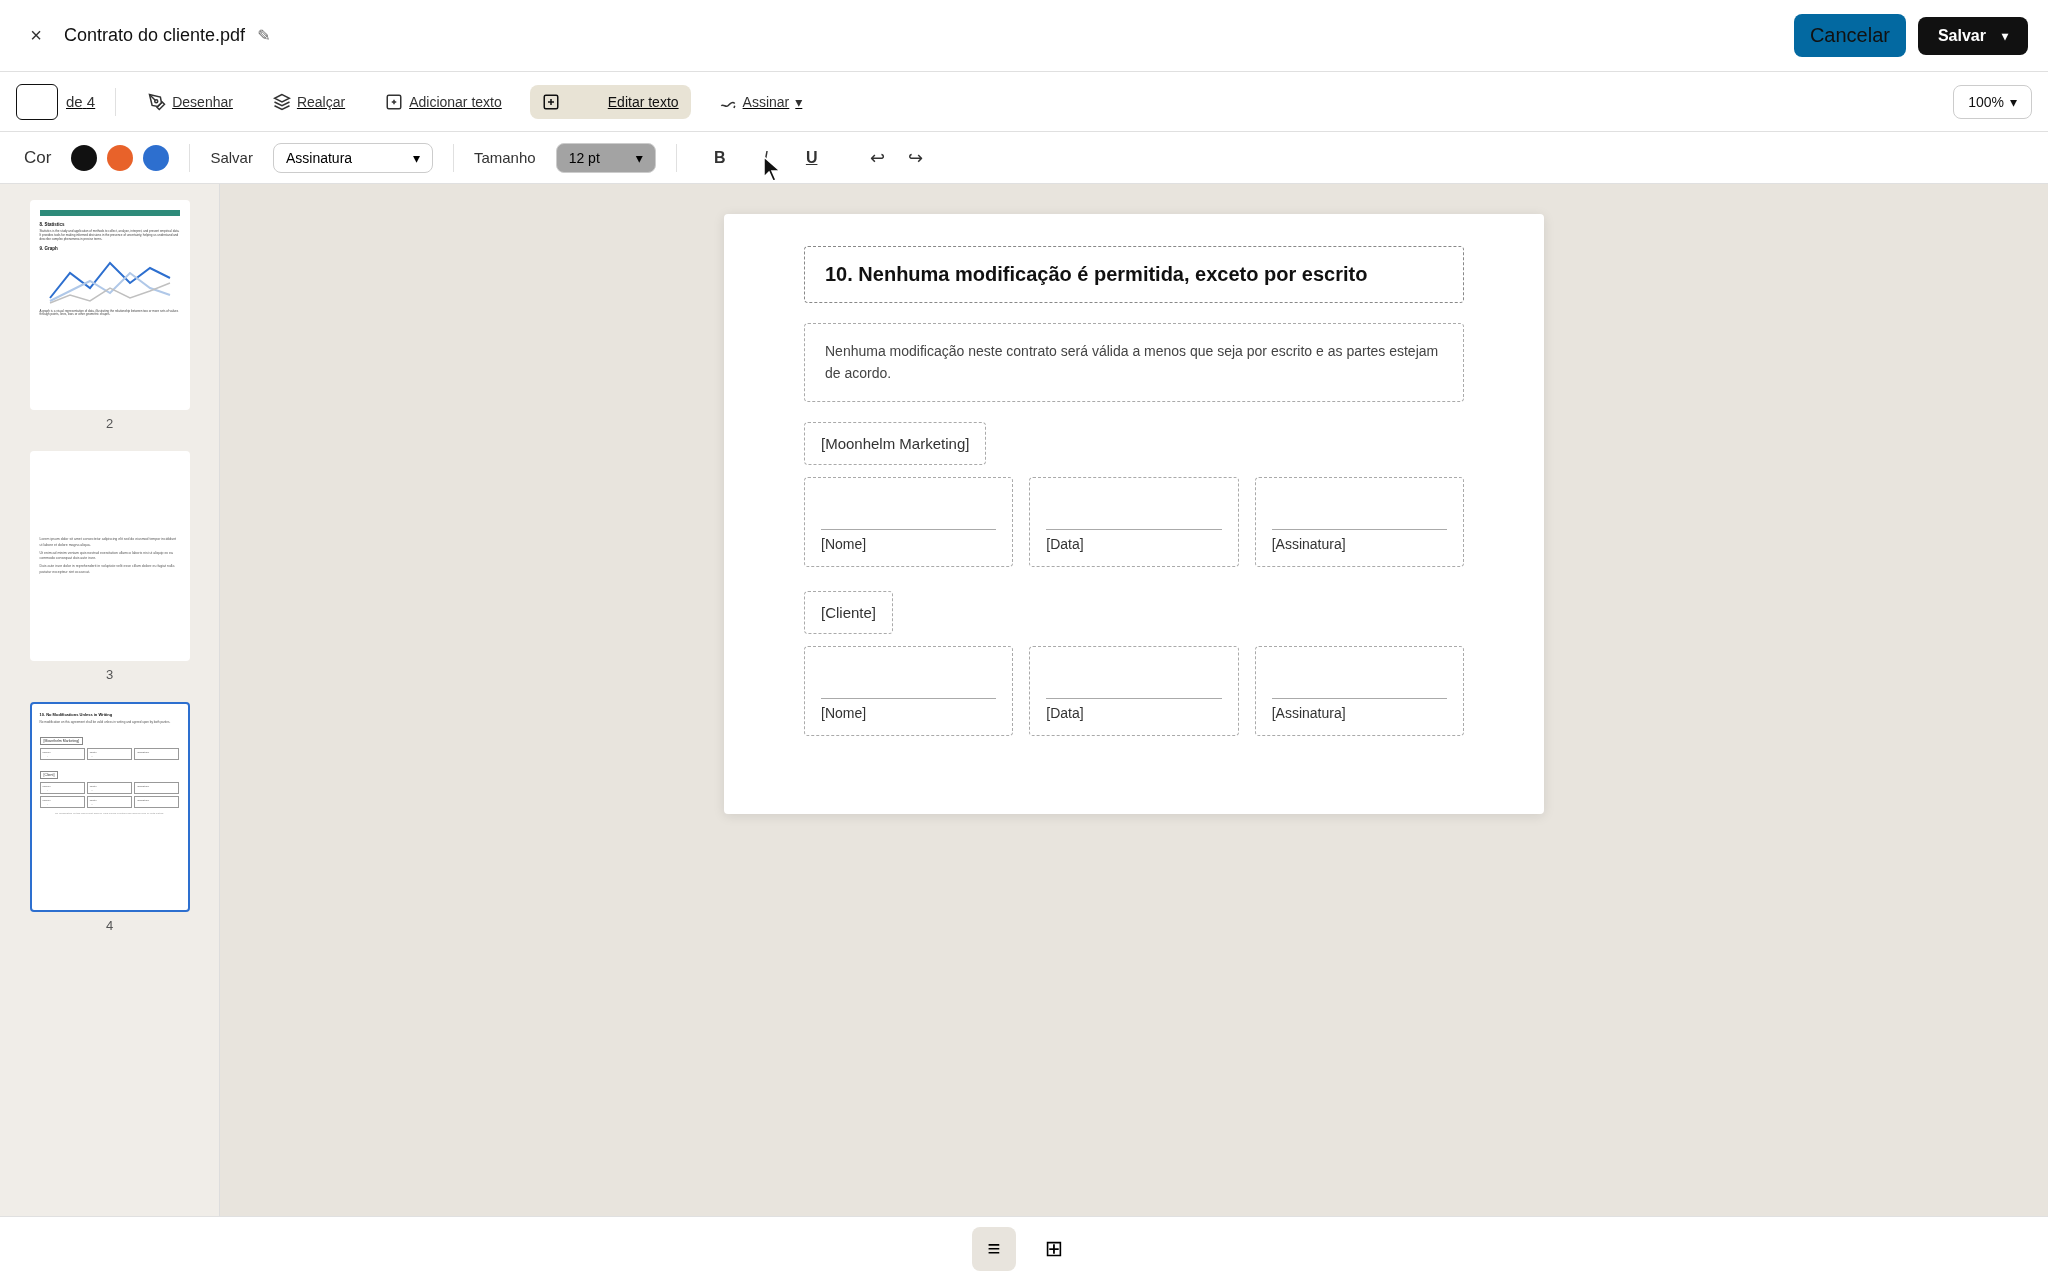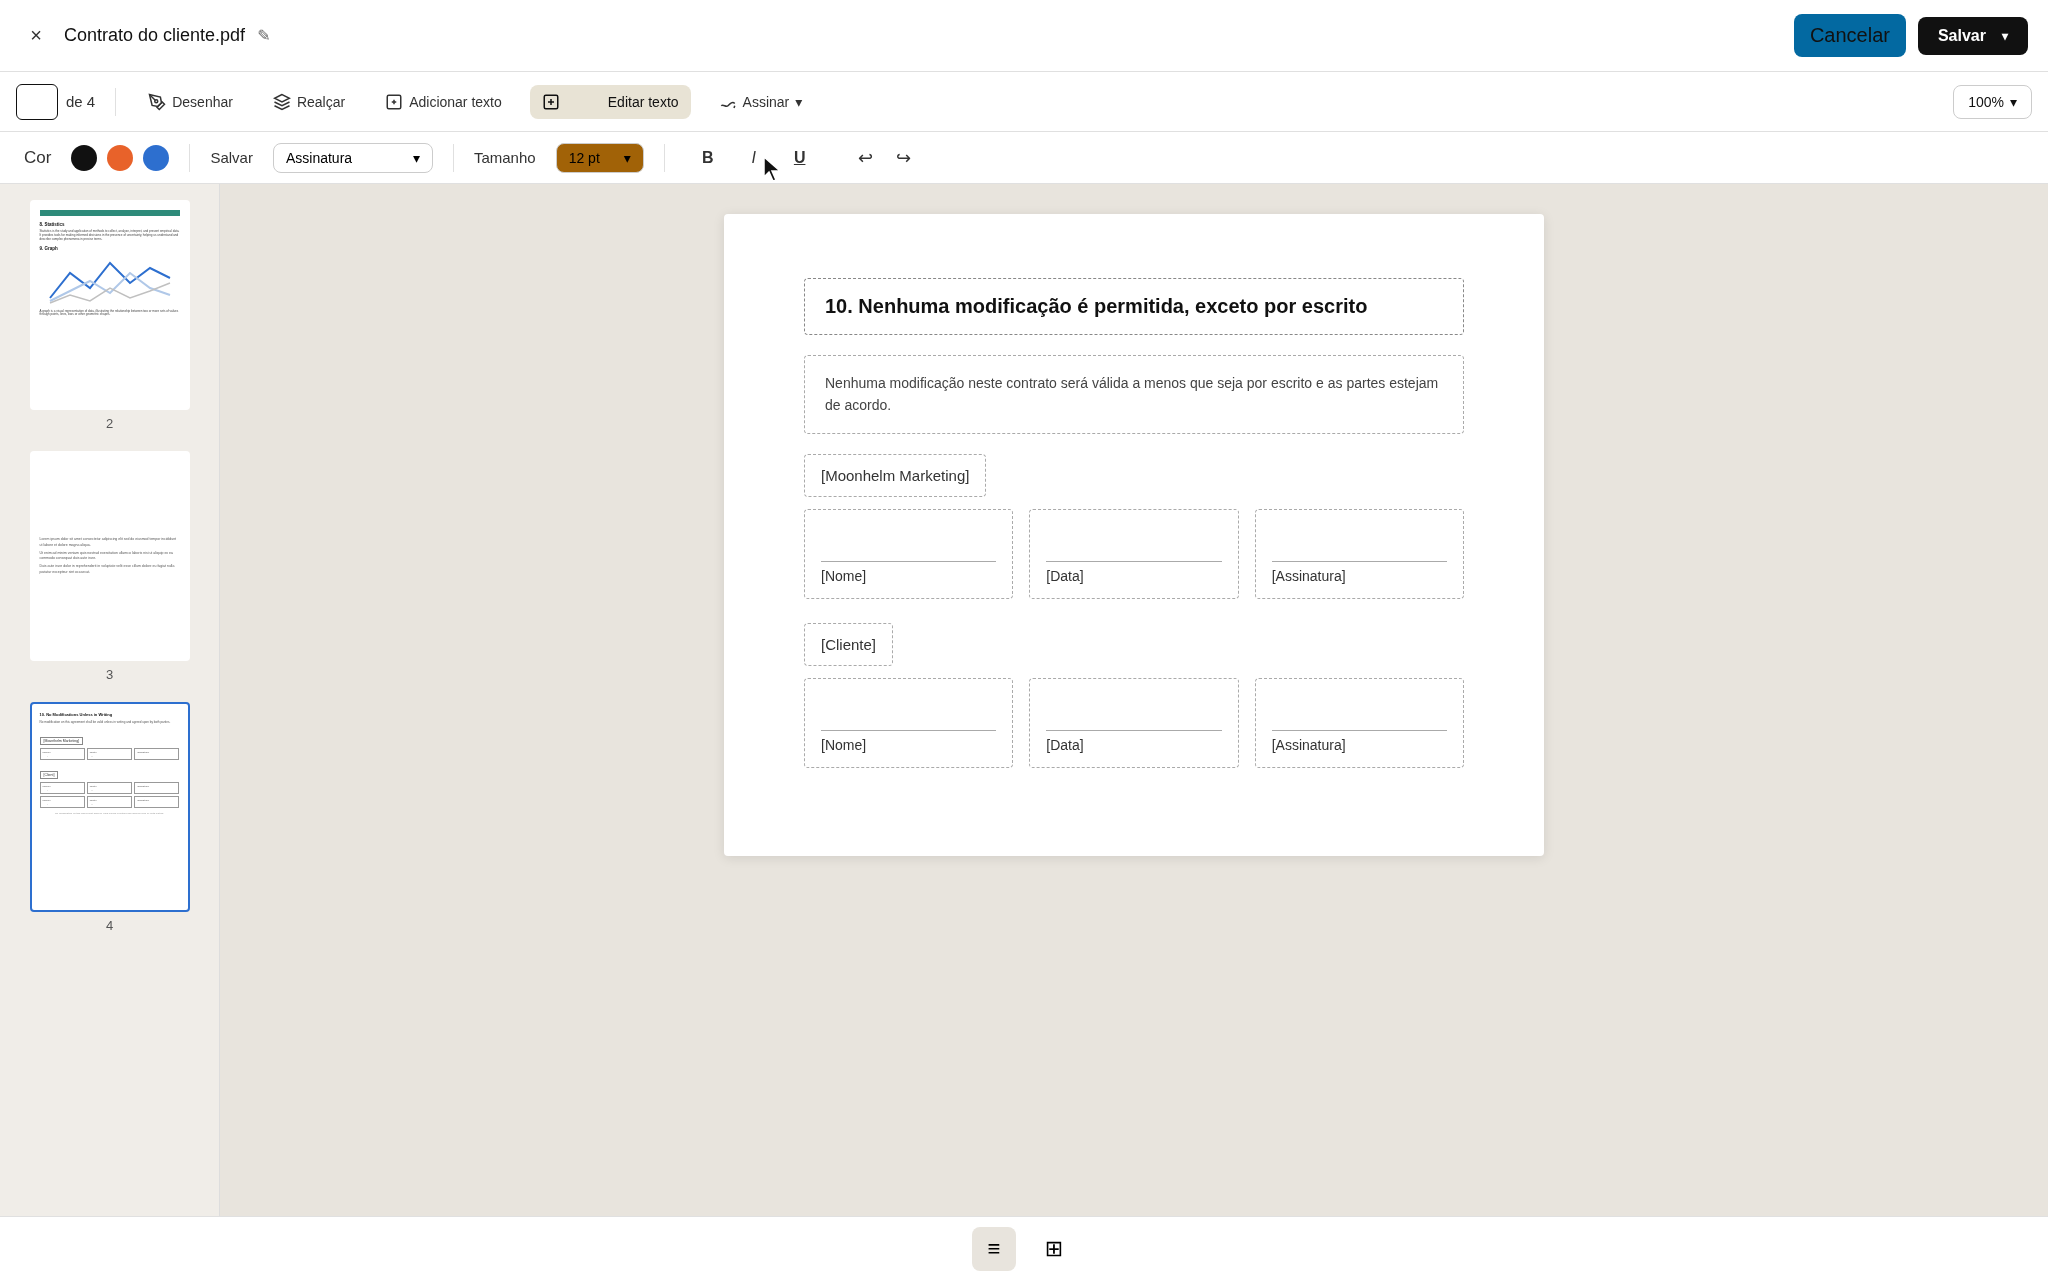--- a/index.html
+++ b/index.html
@@ -29,21 +29,21 @@
       background: #111; color: #fff; font-size: 16px; font-weight: 600; cursor: pointer;
     }
     .save-chevron { font-size: 12px; }
 
     
     .toolbar {
       display: flex; align-items: center; gap: 0;
       padding: 0 16px; height: 60px; background: #fff;
       border-bottom: 1px solid #e0e0e0; flex-shrink: 0;
     }
-    .toolbar-left { display: flex; align-items: center; gap: 16px; flex: 1; }
+    .toolbar-left { display: flex; align-items: center; gap: 16px; flex: 1; text-decoration: underline; }
     .page-nav { display: flex; align-items: center; gap: 8px; }
     .page-input {
       width: 42px; height: 36px; border: 1.5px solid #111; border-radius: 6px;
       text-align: center; font-size: 15px; font-weight: 600;
     }
     .page-of { font-size: 15px; color: #333; }
     .toolbar-divider { width: 1px; height: 28px; background: #e0e0e0; margin: 0 4px; }
     .tool-btn {
       display: flex; align-items: center; gap: 6px; padding: 8px 12px;
       border: none; border-radius: 8px; background: none; cursor: pointer;
@@ -77,21 +77,21 @@
     .font-label { font-size: 15px; color: #333; font-weight: 500; }
     .font-select {
       display: flex; align-items: center; justify-content: space-between;
       padding: 6px 12px; border: 1.5px solid #ccc; border-radius: 8px;
       width: 160px; cursor: pointer; background: #fff; font-size: 14px;
     }
     .size-label { font-size: 15px; color: #333; font-weight: 500; }
     .size-select {
       display: flex; align-items: center; justify-content: space-between;
       padding: 6px 12px; border: 1.5px solid #ccc; border-radius: 8px;
-      width: 88px; cursor: pointer; background: #a16207; font-size: 14px;
+      width: 100px; cursor: pointer; background: #a3a3a3; font-size: 14px;
     }
     .format-actions { display: flex; align-items: center; gap: 16px; margin-left: 8px; }
     .fmt-btn {
       width: 30px; height: 30px; display: flex; align-items: center; justify-content: center;
       cursor: pointer; border: none; background: none; font-size: 16px; font-weight: 700; color: #333;
     }
     .fmt-btn.italic { font-style: italic; font-weight: 400; }
     .fmt-btn.underline { text-decoration: underline; }
     .undo-redo { display: flex; align-items: center; gap: 8px; margin-left: 16px; }
     .undo-btn, .redo-btn {
@@ -117,21 +117,21 @@
       position: relative;
     }
     .thumb-item.active .thumb-img { border-color: #2d6fcf; }
     .thumb-num { font-size: 13px; color: #555; margin-top: 6px; }
 
     
     .doc-area { flex: 1; overflow-y: auto; background: #e8e4dd; padding: 30px 40px; }
     .page-canvas {
       max-width: 820px; margin: 0 auto; background: #fff;
       border-radius: 4px; box-shadow: 0 2px 12px rgba(0,0,0,0.1);
-      padding: 64px 80px; min-height: 600px;
+      padding: 32px 80px; min-height: 600px;
     }
 
     
     .content-box {
       border: 1.5px dashed #aaa; border-radius: 4px; padding: 16px 20px;
       margin-bottom: 20px; cursor: text;
     }
     .content-box.selected { border-color: #888; }
     .section-heading { font-size: 20px; font-weight: 700; color: #111; }
     .section-body { font-size: 14px; color: #444; line-height: 1.6; }

